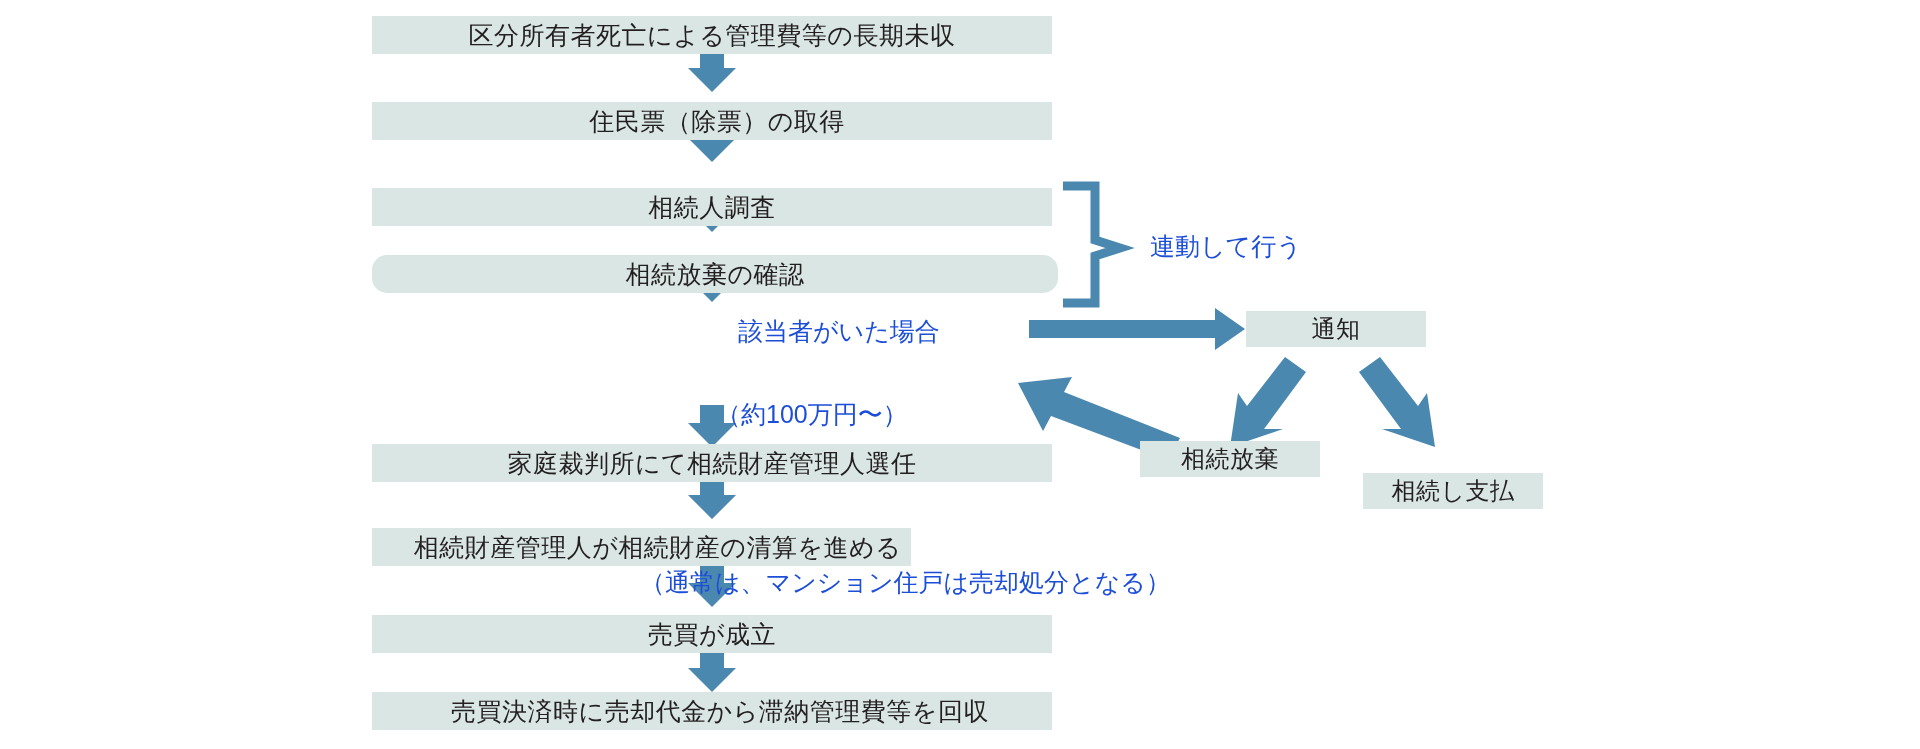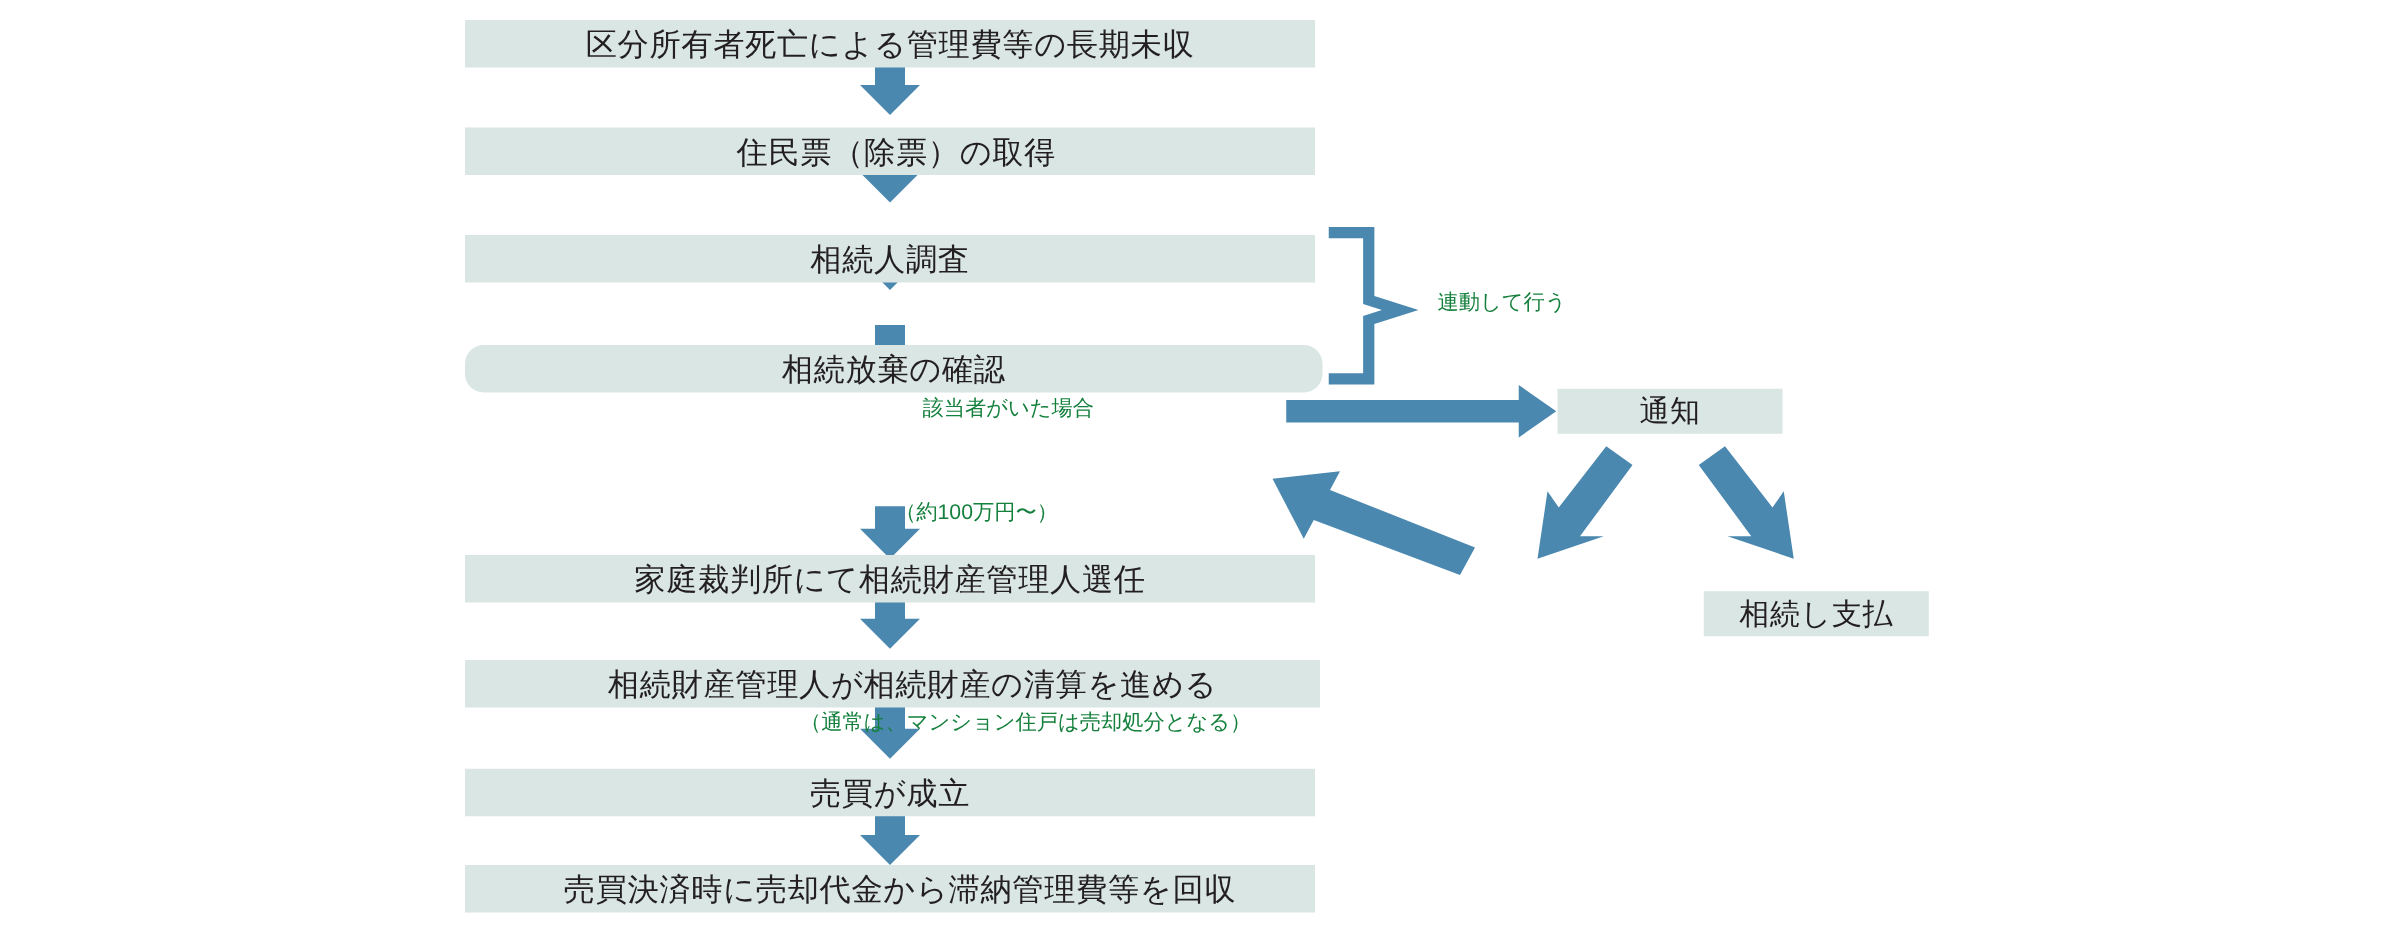--- a/index.html
+++ b/index.html
@@ -28,22 +28,22 @@
     font-size: 25px;
     letter-spacing: 0.5px;
     white-space: nowrap;
     box-sizing: border-box;
   }
   .node.small {
     font-size: 24px;
   }
   .free-label {
     position: absolute;
-    font-size: 17px;
-    color: #15803d;
+    font-size: 25px;
+    color: #1d4ed8;
     white-space: nowrap;
     display: flex;
     align-items: center;
   }
   .svg-layer {
     position: absolute;
     left: 0;
     top: 0;
     width: 1920px;
     height: 749px;
@@ -102,45 +102,48 @@
   </div>
 
   <div class="node" style="left:372px; top:102px; width:680px; height:38px;padding-left:10px;">
     <span>住民票（除票）の取得</span>
   </div>
 
   <div class="node" style="left:372px; top:188px; width:680px; height:38px;">
     <span>相続人調査</span>
   </div>
 
-  <div class="node" style="left:372px; top:276px; width:686px; height:38px;border-radius:15px;">
+  <div class="node" style="left:372px; top:255px; width:686px; height:38px;border-radius:15px;">
     <span>相続放棄の確認</span>
   </div>
 
 
   <div class="node" style="left:372px; top:444px; width:680px; height:38px;">
     <span>家庭裁判所にて相続財産管理人選任</span>
   </div>
 
-  <div class="node" style="left:372px; top:528px; width:684px; height:38px;padding-left:32px;">
+  <div class="node" style="left:372px; top:528px; width:539px; height:38px;padding-left:32px;">
     <span>相続財産管理人が相続財産の清算を進める</span>
   </div>
 
   <div class="node" style="left:372px; top:615px; width:680px; height:38px;">
     <span>売買が成立</span>
   </div>
 
   <div class="node" style="left:372px; top:692px; width:680px; height:38px;padding-left:16px;">
     <span>売買決済時に売却代金から滞納管理費等を回収</span>
   </div>
 
   <div class="node small" style="left:1246px; top:311px; width:180px; height:36px;">
     <span>通知</span>
   </div>
 
+  <div class="node small" style="left:1140px; top:441px; width:180px; height:36px;">
+    <span>相続放棄</span>
+  </div>
 
   <div class="node small" style="left:1363px; top:441px; width:180px; height:36px;margin-top:32px;">
     <span>相続し支払</span>
   </div>
 
   <div class="free-label" style="left:1150px; top:230px;">
     <span>連動して行う</span>
   </div>
 
   <div class="free-label" style="left:738px; top:315px;">

